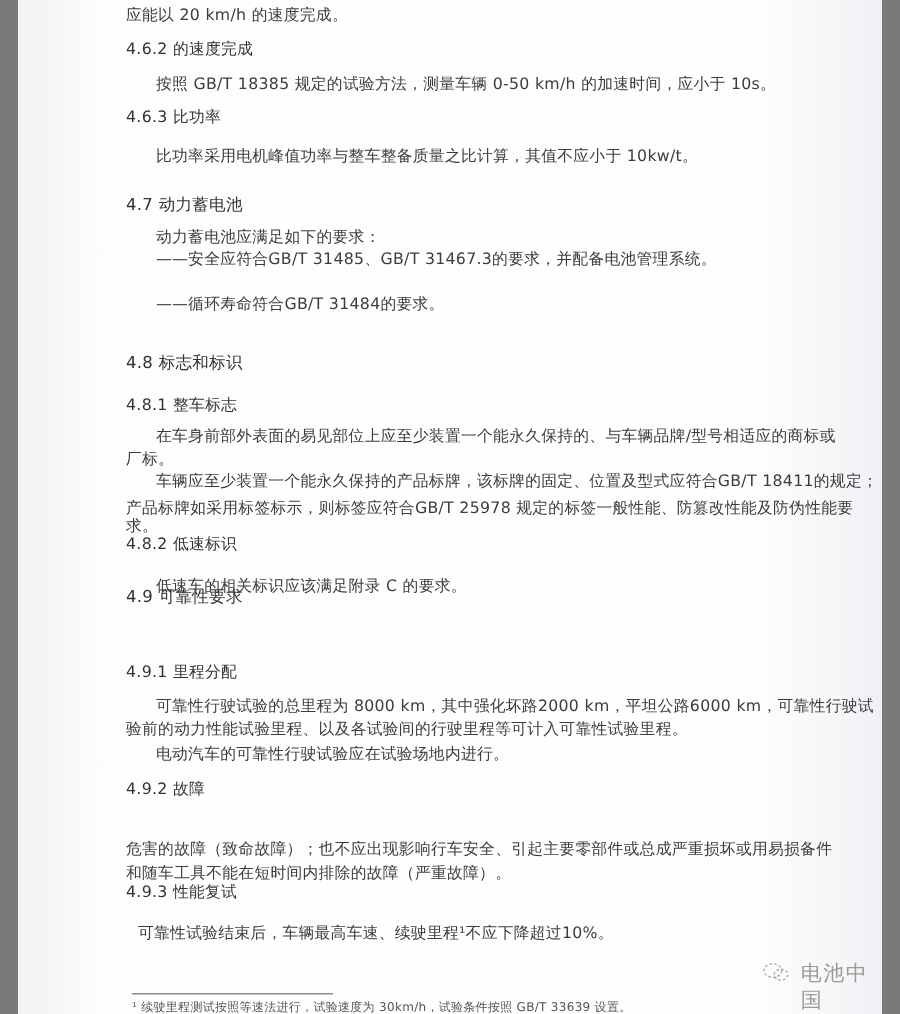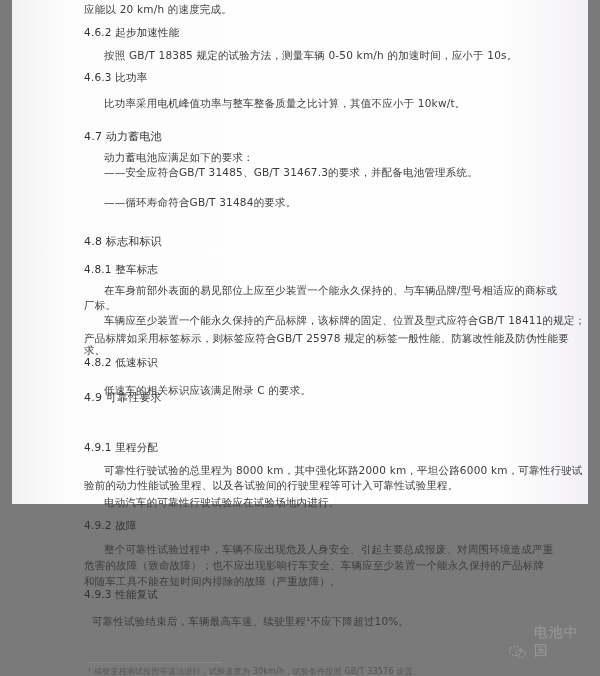--- a/index.html
+++ b/index.html
@@ -3,43 +3,43 @@
 <meta charset="utf-8">
 <style>
   html, body { margin:0; padding:0; }
   body {
     width:600px; height:676px; overflow:hidden;
     background:#7a7a7a;
     font-family:"DejaVu Sans", sans-serif;
     position:relative;
   }
   .page {
-    position:absolute; left:12px; top:0; width:576px; height:504px;
+    position:absolute; left:12px; top:0; width:576px; height:676px;
     background:#fbfbfb;
     background-image: linear-gradient(90deg, #f2f2f2 0%, #fdfdfd 10%, #fefefe 85%, #f3f0f5 100%);
     color:#3a3a3a;
   }
   .ln { position:absolute; white-space:nowrap; font-size:10.5px; letter-spacing:0.2px; color:#3c3c3c; }
   .h  { font-size:10.5px; color:#333; }
   .h2 { font-size:11px; color:#333; }
   .footnote-rule { position:absolute; left:76px; top:662px; width:134px; height:1px; background:#8a8a8a; }
   .fn { font-size:8px; color:#555; }
   .watermark {
     position:absolute; left:496px; top:640px; height:20px;
-    display:flex; align-items:flex-end; gap:6px; color:#8c8c8c;
+    display:flex; align-items:flex-start; gap:6px; color:#8c8c8c;
   }
   .wm-icon { width:22px; height:16px; }
   .wm-text { font-size:14px; color:#9a9a9a; letter-spacing:1px; }
 </style>
 </head>
 <body>
 
 <div class="page">
   <div class="ln" style="left:72px;top:3px">应能以 20 km/h 的速度完成。</div>
-  <div class="ln h" style="left:72px;top:26px">4.6.2   起步加速性能</div>
+  <div class="ln h" style="left:72px;top:26px">4.6.2   的速度完成</div>
   <div class="ln" style="left:92px;top:49px">按照 GB/T 18385 规定的试验方法，测量车辆 0-50 km/h 的加速时间，应小于 10s。</div>
   <div class="ln h" style="left:72px;top:71px">4.6.3   比功率</div>
   <div class="ln" style="left:92px;top:97px">比功率采用电机峰值功率与整车整备质量之比计算，其值不应小于 10kw/t。</div>
 
   <div class="ln h2" style="left:72px;top:129px">4.7 动力蓄电池</div>
   <div class="ln" style="left:92px;top:151px">动力蓄电池应满足如下的要求：</div>
   <div class="ln" style="left:92px;top:166px">——安全应符合GB/T 31485、GB/T 31467.3的要求，并配备电池管理系统。</div>
   <div class="ln" style="left:92px;top:196px">——循环寿命符合GB/T 31484的要求。</div>
 
   <div class="ln h2" style="left:72px;top:234px">4.8 标志和标识</div>
@@ -53,29 +53,28 @@
   <div class="ln h" style="left:72px;top:356px">4.8.2   低速标识</div>
   <div class="ln" style="left:92px;top:384px">低速车的相关标识应该满足附录 C 的要求。</div>
   <div class="ln h2" style="left:72px;top:390px">4.9   可靠性要求</div>
   <div class="ln h" style="left:72px;top:441px">4.9.1   里程分配</div>
 
   <div class="ln" style="left:92px;top:464px">可靠性行驶试验的总里程为 8000 km，其中强化坏路2000 km，平坦公路6000 km，可靠性行驶试</div>
   <div class="ln" style="left:92px;top:496px">电动汽车的可靠性行驶试验应在试验场地内进行。</div>
   <div class="ln" style="left:72px;top:479px">验前的动力性能试验里程、以及各试验间的行驶里程等可计入可靠性试验里程。</div>
 
   <div class="ln h" style="left:72px;top:519px">4.9.2   故障</div>
-  <div class="ln" style="left:92px;top:543px">整个可靠性试验过程中，车辆不应出现危及人身安全、引起主要总成报废、对周围环境造成严重</div>
-  <div class="ln" style="left:72px;top:559px">危害的故障（致命故障）；也不应出现影响行车安全、车辆应至少装置一个能永久保持的产品标牌</div>
+  <div class="ln" style="left:72px;top:559px">危害的故障（致命故障）；也不应出现影响行车安全、引起主要零部件或总成严重损坏或用易损备件</div>
   <div class="ln" style="left:72px;top:575px">和随车工具不能在短时间内排除的故障（严重故障）。</div>
 
   <div class="ln h" style="left:72px;top:588px">4.9.3   性能复试</div>
   <div class="ln" style="left:80px;top:615px">可靠性试验结束后，车辆最高车速、续驶里程¹不应下降超过10%。</div>
 
   <div class="footnote-rule"></div>
-  <div class="ln fn" style="left:76px;top:666px">¹ 续驶里程测试按照等速法进行，试验速度为 30km/h，试验条件按照 GB/T 33576 设置。</div>
+  <div class="ln fn" style="left:76px;top:666px">¹ 续驶里程测试按照等速法进行，试验速度为 30km/h，试验条件按照 GB/T 33639 设置。</div>
 
   <div class="watermark">
     <svg class="wm-icon" viewBox="0 0 22 16">
       <ellipse cx="8" cy="7" rx="6.5" ry="5" fill="none" stroke="#aaa" stroke-width="1" stroke-dasharray="2 1.5"></ellipse>
       <ellipse cx="14" cy="10" rx="5" ry="4" fill="none" stroke="#aaa" stroke-width="1" stroke-dasharray="2 1.5"></ellipse>
     </svg>
     <span class="wm-text">电池中国</span>
   </div>
 </div>
 

